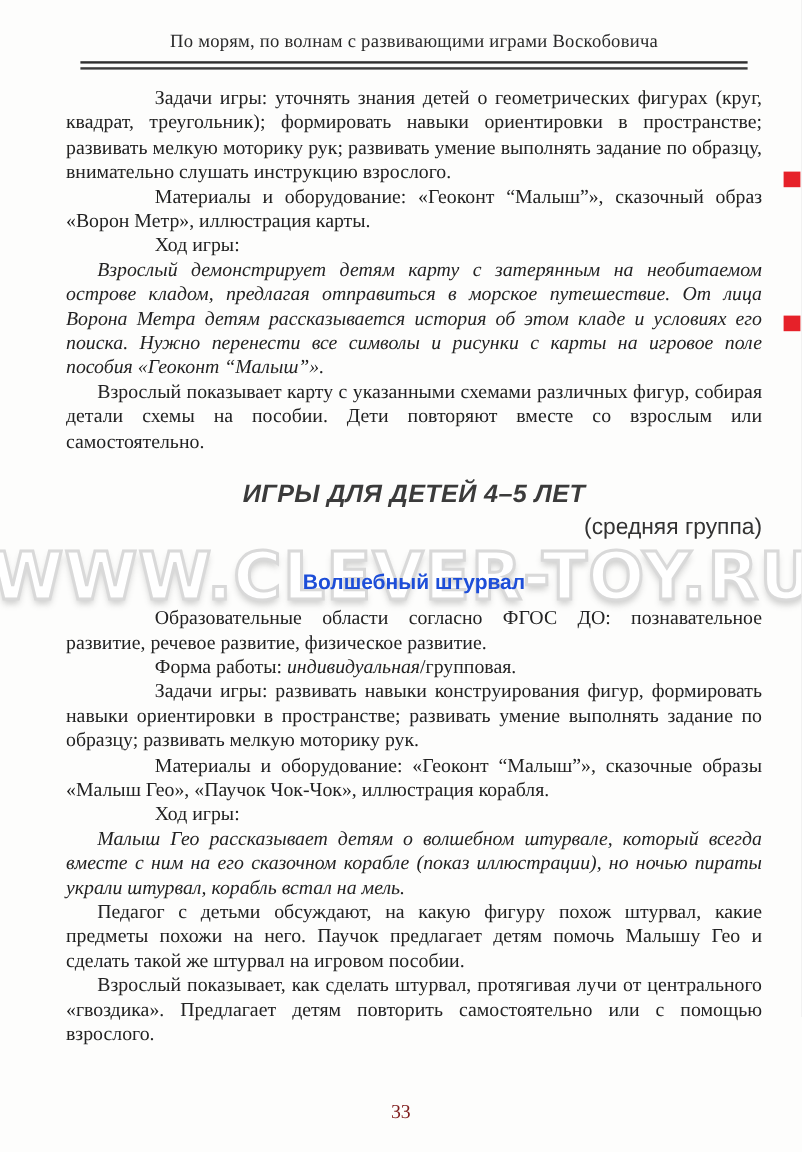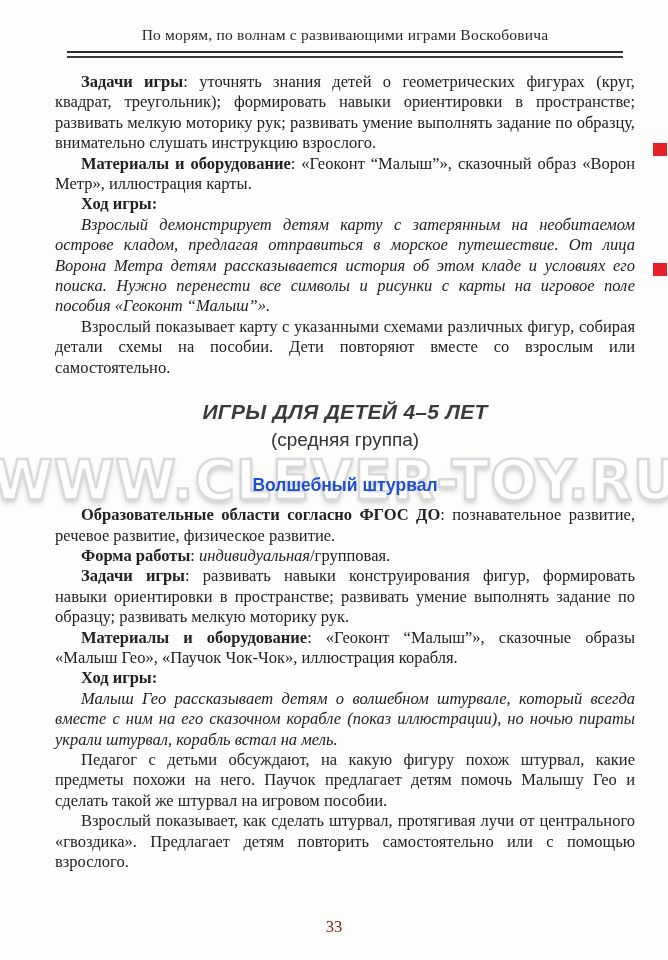--- a/index.html
+++ b/index.html
@@ -31,21 +31,21 @@
     margin:0 12px 14px 12px;
   }
   p{
     margin:0;
     font-size:16.5px;
     line-height:20.4px;
     text-align:justify;
     text-indent:26px;
     hyphens:auto;
   }
-  .b{font-weight:bold;}
+  .b{font-weight:normal;margin-left:48px;}
   .i{font-style:italic;}
   p.italic-para{font-style:italic;}
   .section-head{
     text-align:center;
     font-family:"Liberation Sans", sans-serif;
     color:#3b3b3b;
     margin-top:21px;
   }
   .section-title{
     font-size:21px;
@@ -55,21 +55,21 @@
     text-indent:0;
     text-align:center;
     line-height:26px;
     font-style:italic;
   }
   .section-subtitle{
     font-size:19px;
     font-weight:normal;
     margin:3px 0 0 0;
     text-indent:0;
-    text-align:center;
+    text-align:right;
     line-height:24px;
     color:#333;
   }
   .game-title{
     text-align:center;
     font-family:"Liberation Sans", sans-serif;
     font-size:17.5px;
     font-weight:bold;
     color:#1d4ed8;
     margin:22px 0 9px 0;

